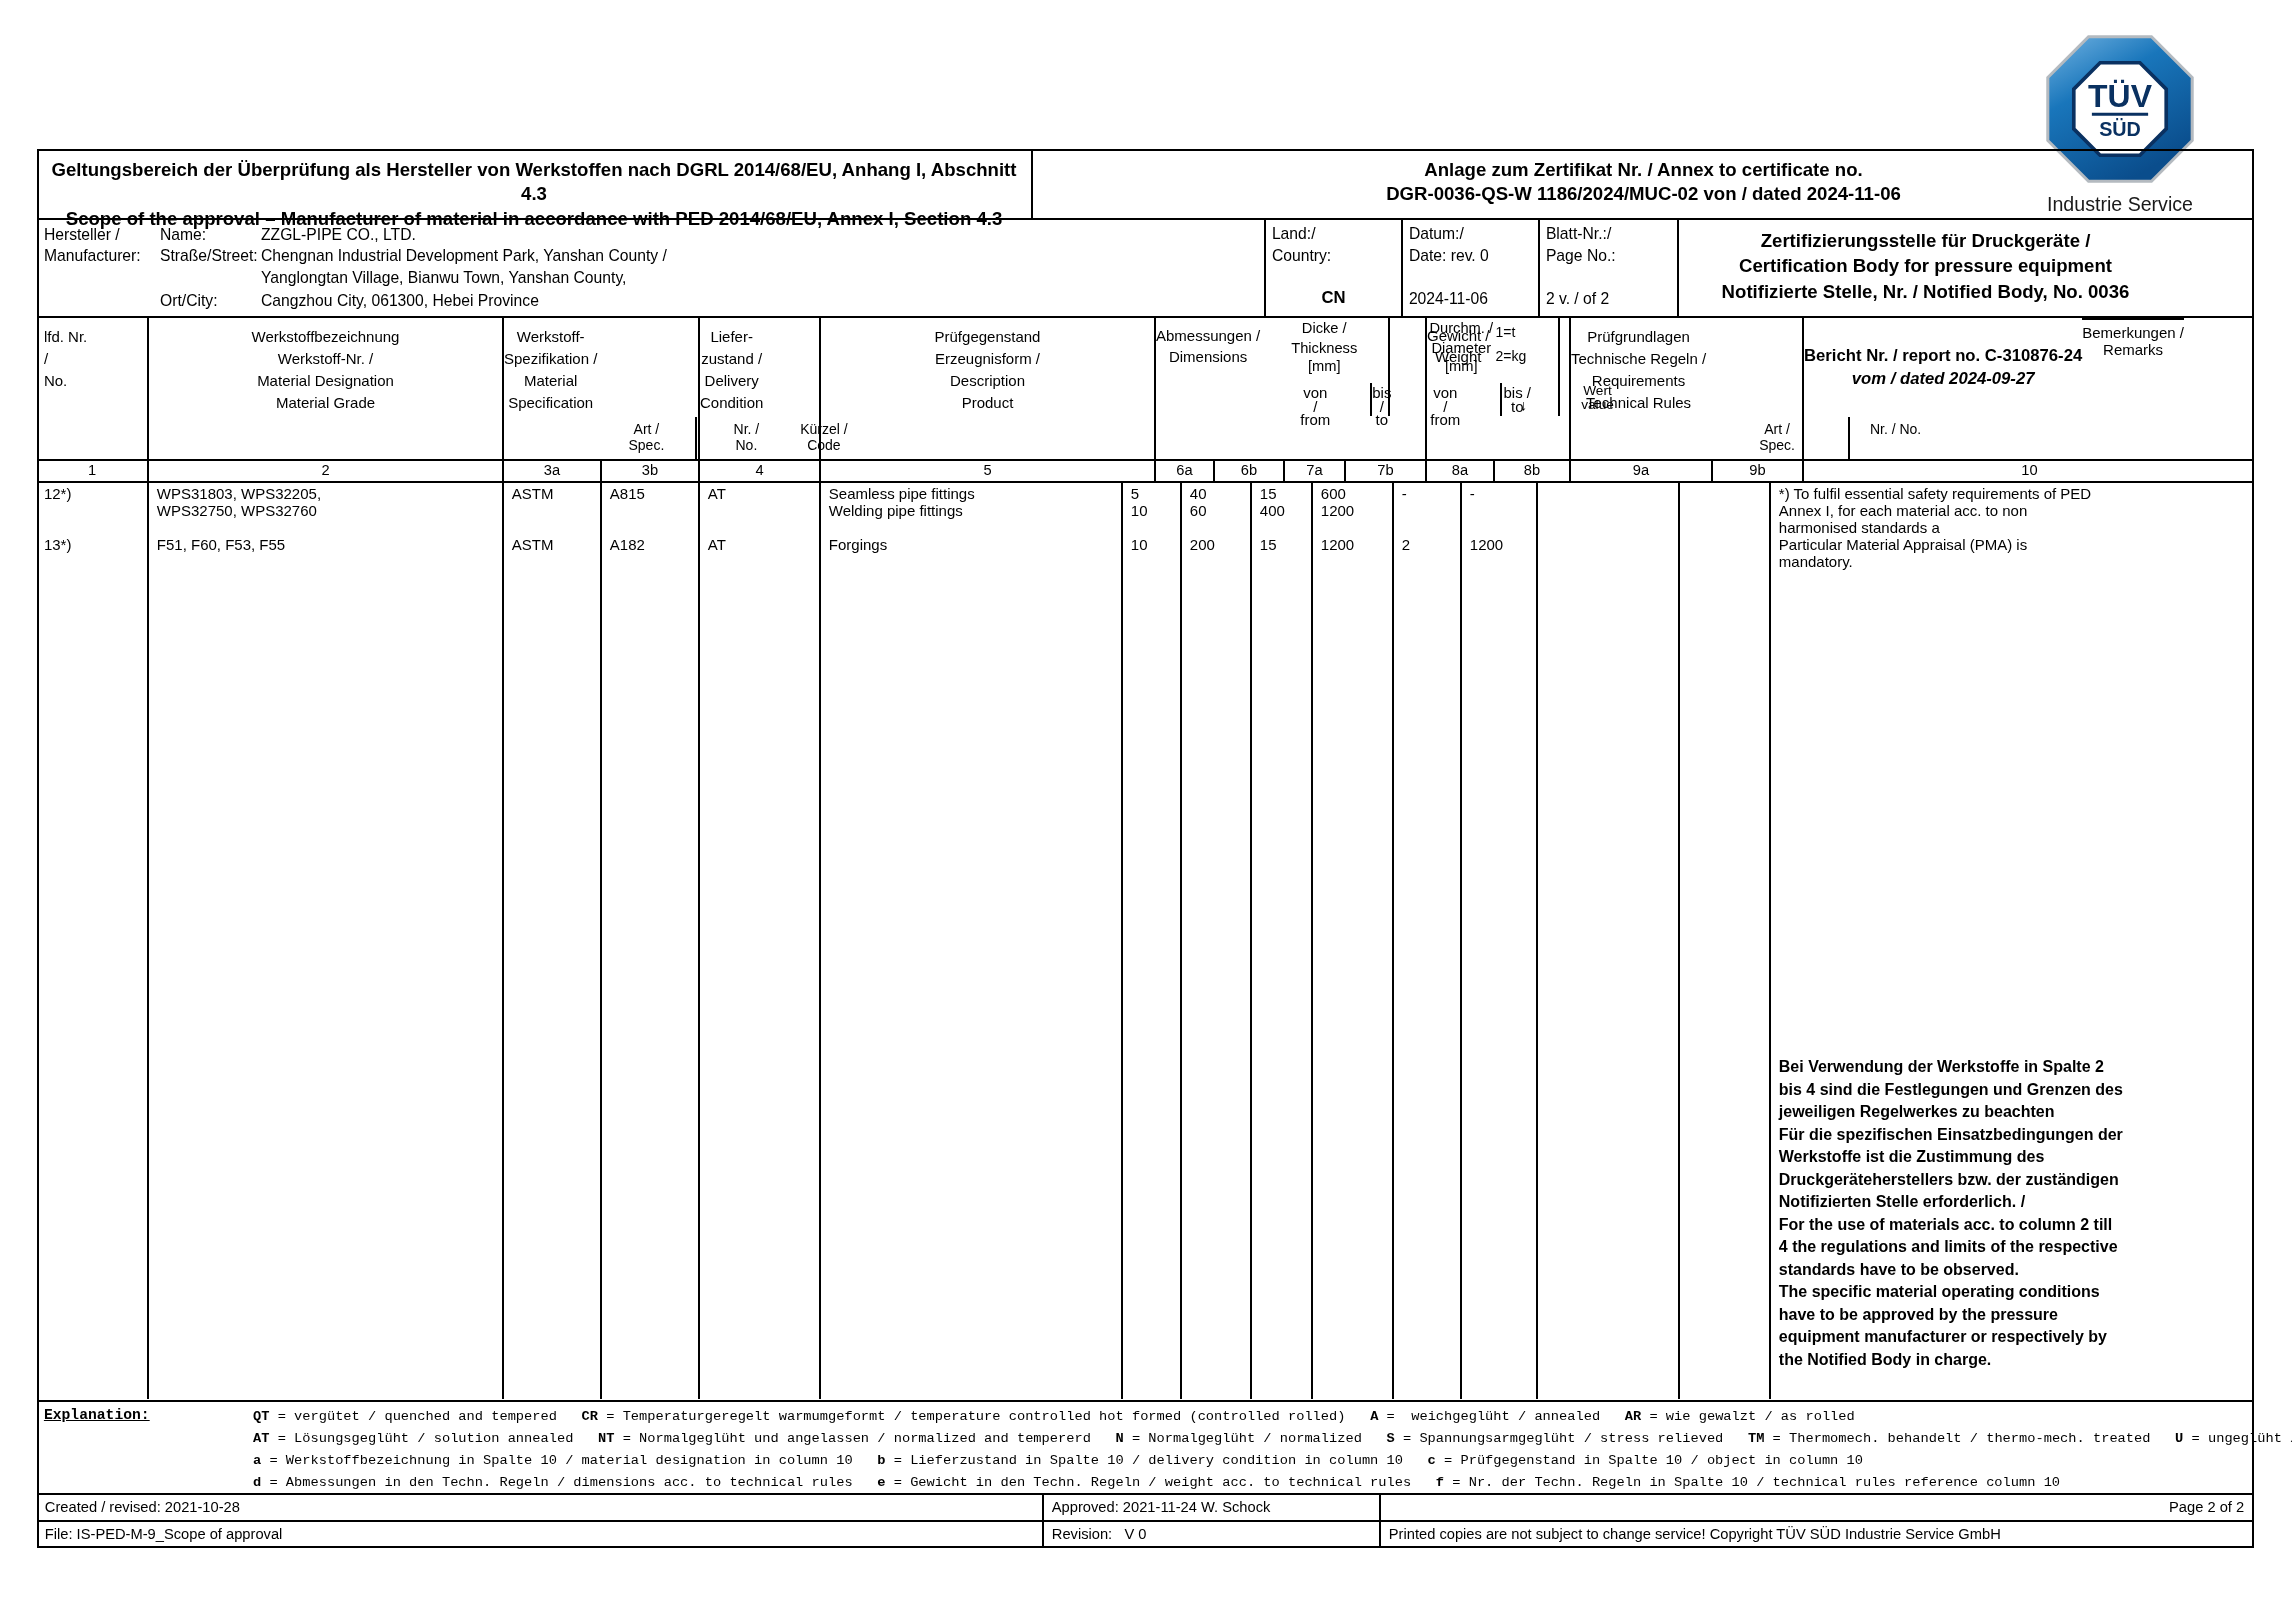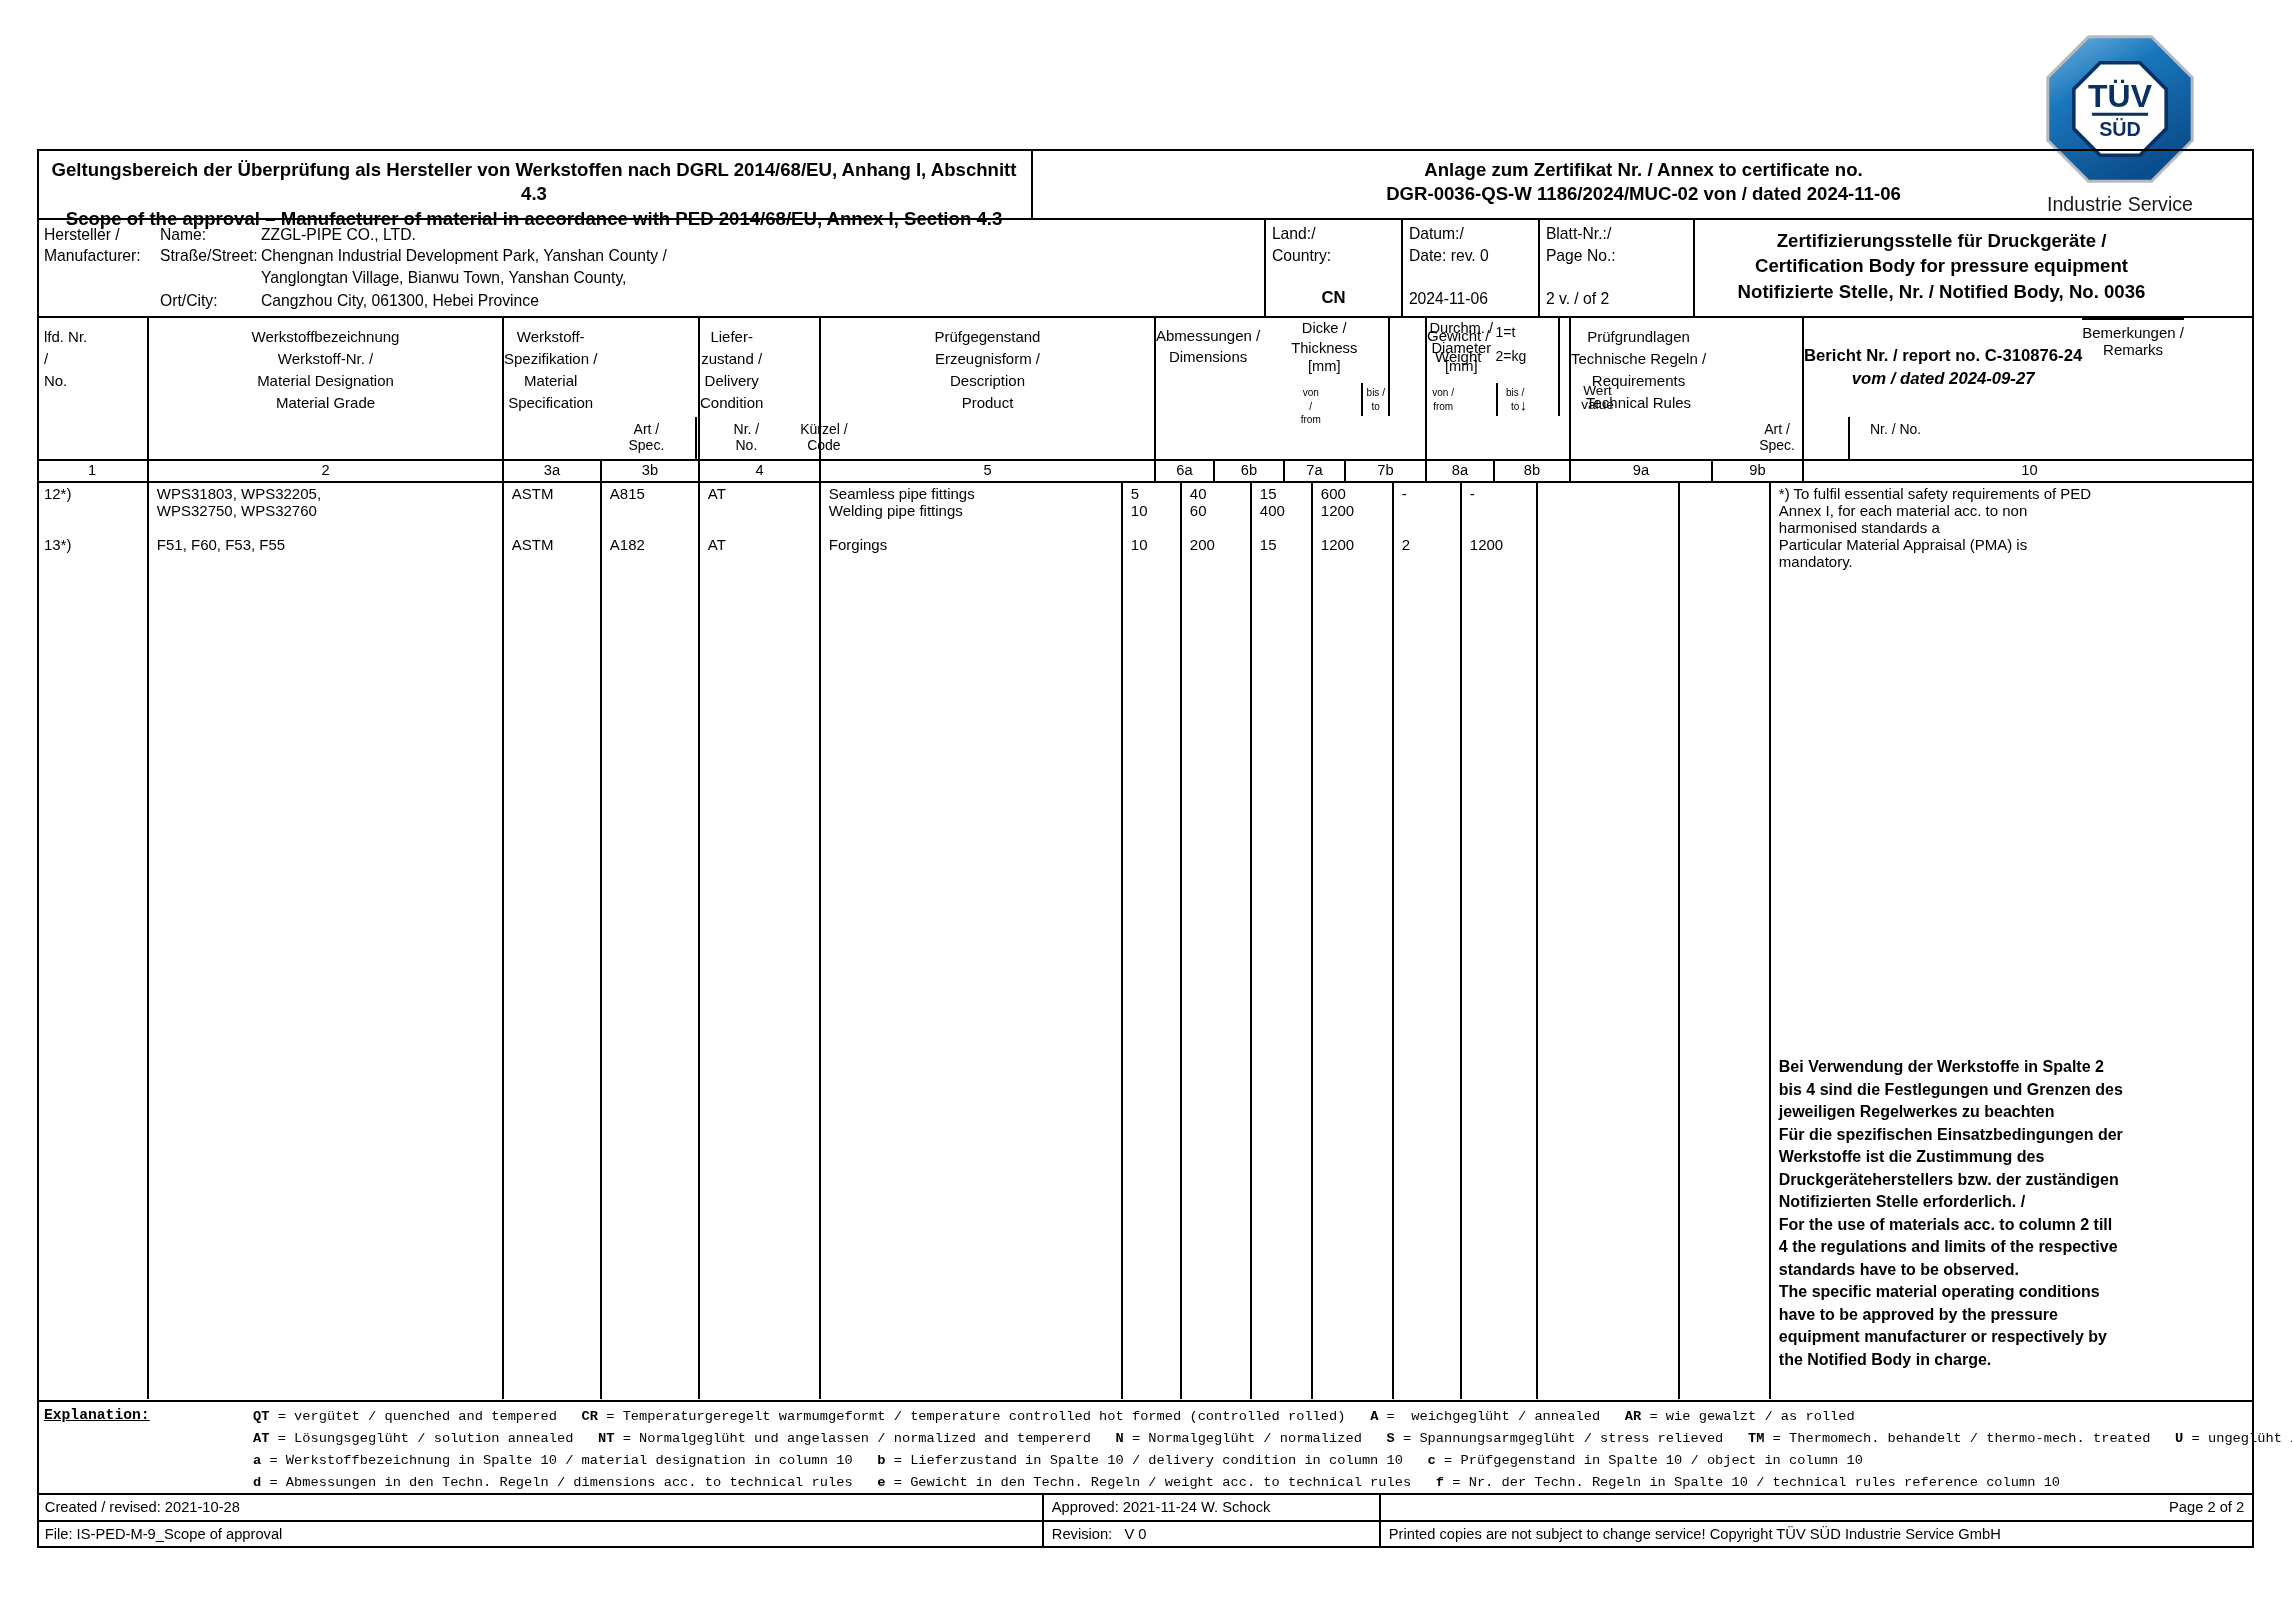--- a/index.html
+++ b/index.html
@@ -28,21 +28,21 @@
   .h4 div, .h2a div, .sl div, .mmrow div{white-space:pre;}
   .lfd{padding:7.8px 0 0 6.9px;font-size:15px;line-height:22px;}
   .hsub{margin-top:auto;display:flex;height:42px;}
   .hsub > div{text-align:center;font-size:14px;line-height:15.7px;padding-top:4.9px;}
   .h2a{height:45px;padding-top:6.9px;line-height:21.6px;font-size:15px;text-align:center;}
   .dimrow{display:flex;height:98px;}
   .half{display:flex;flex-direction:column;}
   .dlab{text-align:center;font-size:14.7px;line-height:19.6px;padding-top:1px;}
   .mmrow{text-align:center;font-size:14.7px;height:20.6px;}
   .vb{margin-top:auto;display:flex;height:33px;}
-  .vb > div{text-align:center;font-size:10px;line-height:13.7px;padding-top:2.9px;margin-left:40px;}
+  .vb > div{text-align:center;font-size:15px;line-height:13.7px;padding-top:2.9px;margin-left:40px;}
   .wrow{display:flex;height:98px;}
   .wleft,.wright{position:relative;}
   .wsm{position:absolute;font-size:14px;}
   .wbot{position:absolute;left:0;right:0;bottom:2.9px;text-align:center;font-size:13.7px;line-height:14.7px;}
   .ber{height:101px;padding-top:25.5px;text-align:center;font-size:16.7px;line-height:23.5px;}
   .bem{height:42px;text-align:center;font-size:15px;line-height:16.7px;padding-top:4.9px;}
   
   .nc{text-align:center;font-size:14.7px;padding-top:1px;}
   
   .dc{padding:2.9px 0 0 7.8px;font-size:15px;line-height:17px;}
@@ -119,21 +119,21 @@
     <div class="mcell bL" style="width:137px;">
       <span class="abs mtxt" style="left:5.9px;top:4.9px;">Datum:/</span>
       <span class="abs mtxt" style="left:5.9px;top:26.5px;">Date: rev. 0</span>
       <div class="mbot">2024-11-06</div>
     </div>
     <div class="mcell bL" style="width:139px;">
       <span class="abs mtxt" style="left:5.9px;top:4.9px;">Blatt-Nr.:/</span>
       <span class="abs mtxt" style="left:5.9px;top:26.5px;">Page No.:</span>
       <div class="mbot">2 v. / of 2</div>
     </div>
-    <div class="certb bL" style="width:495px;margin-left:16px;">
+    <div class="certb bL" style="width:495px;">
       <div>Zertifizierungsstelle für Druckgeräte /</div>
       <div>Certification Body for pressure equipment</div>
       <div>Notifizierte Stelle, Nr. / Notified Body, No. 0036</div>
     </div>
   </div>
 
   <div class="sec bT2" style="top:316px;height:143px;">
     <div class="lfd" style="width:110px;">
         <div>lfd. Nr.</div>
         <div>/</div>

